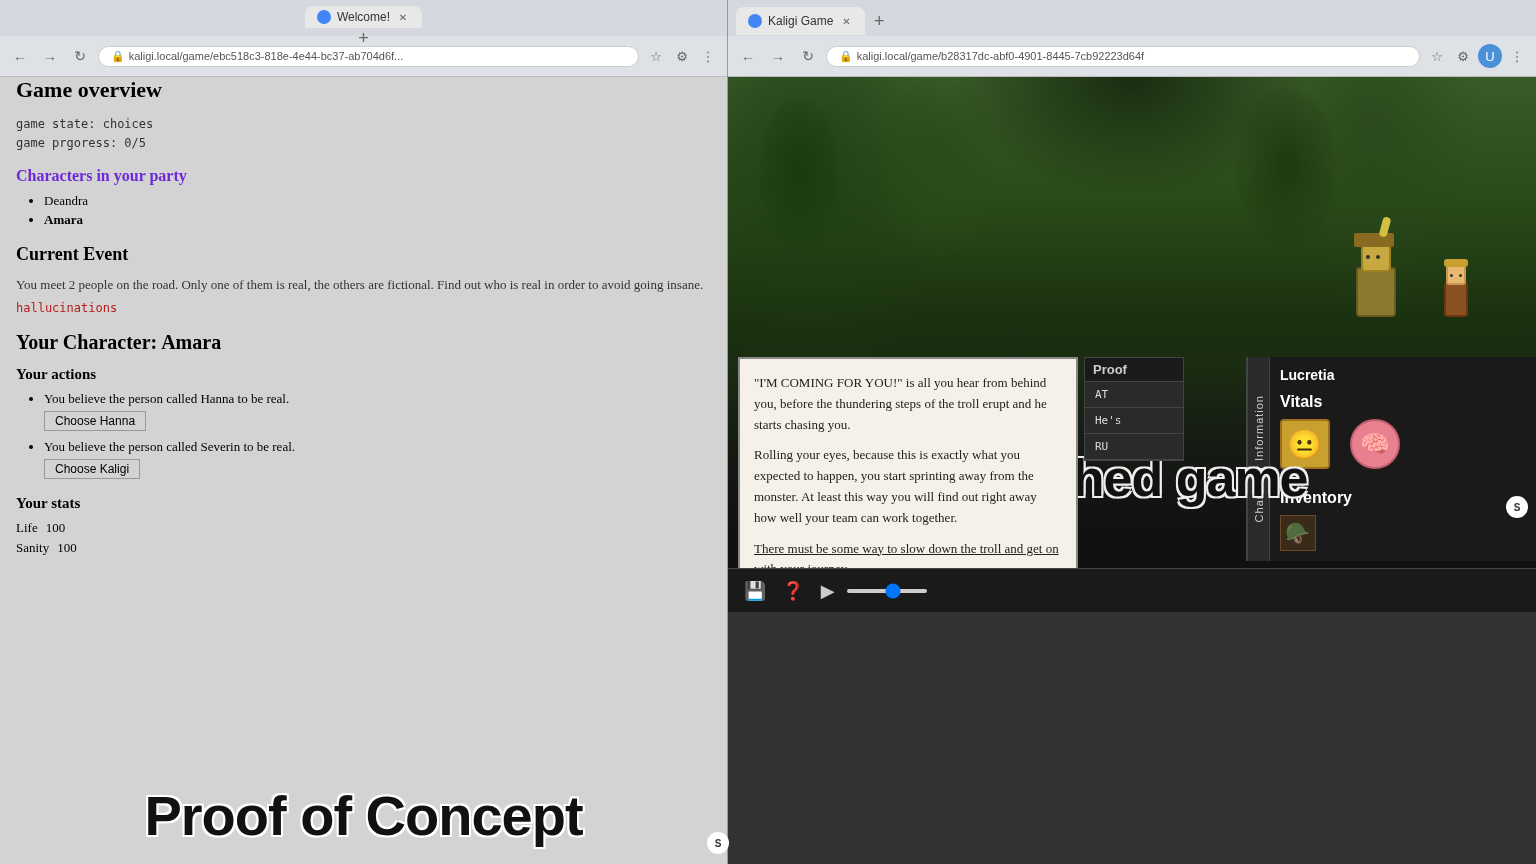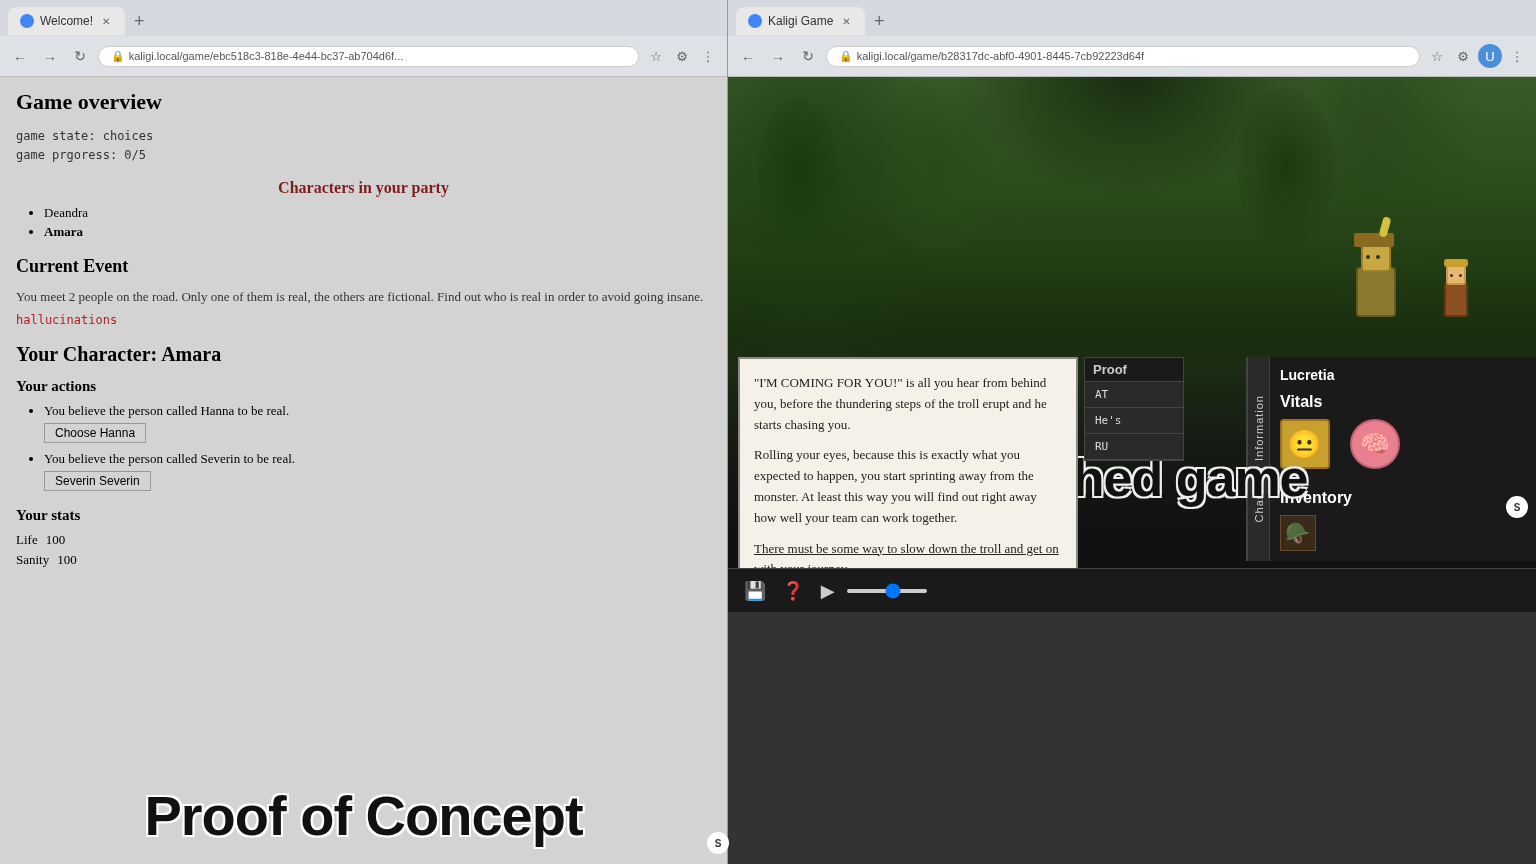--- a/index.html
+++ b/index.html
@@ -19,20 +19,21 @@
       background: #dee1e6;
       border-bottom: 1px solid #bbb;
     }
 
     .tab-bar {
       display: flex;
       align-items: center;
       padding: 6px 8px 0;
       background: #d5d8de;
       height: 36px;
+      flex-direction: column;
     }
 
     .tab {
       display: flex;
       align-items: center;
       background: #e8e8e8;
       border-radius: 8px 8px 0 0;
       padding: 4px 12px;
       font-size: 12px;
       color: #333;
@@ -122,21 +123,21 @@
       display: flex;
       align-items: center;
       justify-content: center;
       font-size: 13px;
       color: #666;
       cursor: pointer;
     }
 
     
     .page-content-left {
-      padding: 12px 16px;
+      padding: 0 16px;
       background: #d3d3d3;
       flex: 1;
       overflow-y: auto;
       position: relative;
     }
 
     .page-content-left h1 {
       font-size: 22px;
       font-weight: bold;
       font-family: Georgia, serif;
@@ -150,22 +151,21 @@
       color: #333;
       margin-bottom: 14px;
       line-height: 1.6;
     }
 
     .section-title {
       font-size: 16px;
       font-weight: bold;
       font-family: Georgia, serif;
       margin-bottom: 8px;
-      color: #7f1d1d;
-      text-align: center;
+      color: #6d28d9;
     }
 
     .party-list {
       list-style: disc;
       padding-left: 28px;
       margin-bottom: 16px;
       font-size: 13px;
     }
 
     .party-list li {
@@ -587,21 +587,21 @@
     <div class="character-title">Your Character: Amara</div>
 
     <div class="actions-title">Your actions</div>
     <ul class="action-list">
       <li>
         <span>You believe the person called Hanna to be real.</span><br>
         <button class="action-btn">Choose Hanna</button>
       </li>
       <li>
         <span>You believe the person called Severin to be real.</span><br>
-        <button class="action-btn">Severin Severin</button>
+        <button class="action-btn">Choose Kaligi</button>
       </li>
     </ul>
 
     <div class="stats-title">Your stats</div>
     <div class="stat-row">
       <span>Life</span>
       <span>100</span>
     </div>
     <div class="stat-row">
       <span>Sanity</span>

